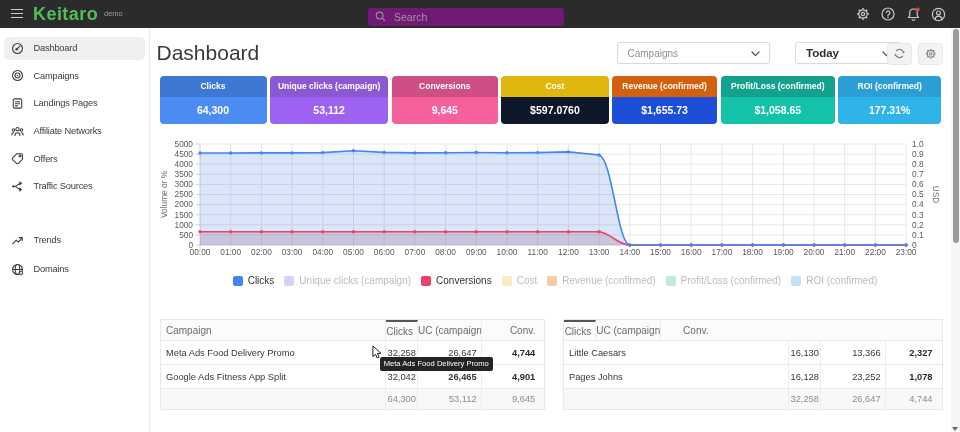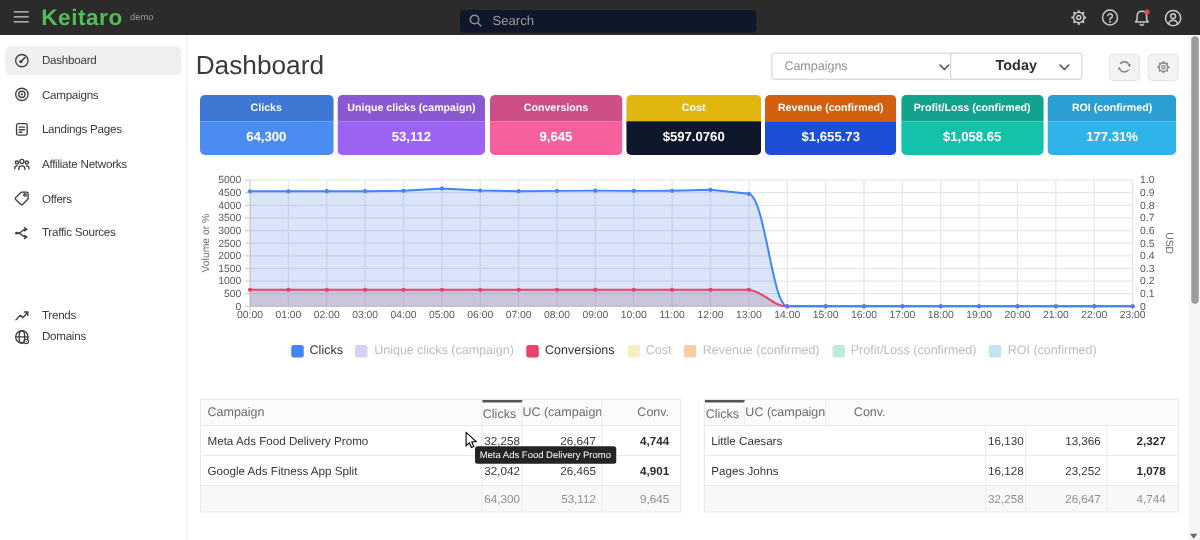--- a/index.html
+++ b/index.html
@@ -1,21 +1,21 @@
 <!DOCTYPE html>
 <html><head><meta charset="utf-8"><style>
 *{margin:0;padding:0;box-sizing:border-box;}
 html,body{width:960px;height:432px;overflow:hidden;background:#fff;font-family:"Liberation Sans",sans-serif;}
 #app{position:relative;width:960px;height:432px;background:#fff;}
 #topbar{position:absolute;left:0;top:0;width:960px;height:28px;background:#2b2b2b;}
 #burger{position:absolute;left:11px;top:8.6px;width:12px;}
 #burger i{display:block;height:1.6px;background:#cecece;margin-bottom:2.4px;}
 #logo{position:absolute;left:33px;top:3.5px;font-size:18px;font-weight:bold;color:#53bd56;letter-spacing:0.45px;}
 #demo{position:absolute;left:104px;top:9px;font-size:7.5px;color:#9a9a9a;}
-#search{position:absolute;left:368px;top:7.5px;width:237px;height:18.5px;background:#0f172a;border-radius:3px;display:flex;align-items:center;padding-left:7px;gap:8px;}
+#search{position:absolute;left:368px;top:7.5px;width:196px;height:18.5px;background:#701a75;border-radius:3px;display:flex;align-items:center;padding-left:7px;gap:8px;}
 #search span{color:#9a9a9a;font-size:10.5px;}
 .hicon{position:absolute;top:6.5px;}
 #sidebar{position:absolute;left:0;top:28px;width:150px;height:404px;background:#fff;border-right:1px solid #ededed;}
 .mi{position:absolute;left:4px;width:141px;height:22.5px;border-radius:5px;display:flex;align-items:center;}
 .mi.active{background:#efefef;}
 .micon{margin-left:6.5px;width:13px;height:13px;}
 .mtext{margin-left:10px;font-size:9.3px;letter-spacing:-0.2px;color:#3c3c3c;}
 .mchev{position:absolute;right:9px;}
 #title{position:absolute;left:156.5px;top:40.5px;font-size:21px;color:#3a3a3a;}
 .sel{position:absolute;top:42px;height:22px;background:#fff;border:1px solid #d9d9d9;border-radius:3px;display:flex;align-items:center;padding:0 10px;font-size:10px;}
@@ -144,21 +144,21 @@
         </svg>
         <span class="mtext">Traffic Sources</span>
       </div>
 <div class="mi" style="top:119.4px;">
         <svg class="micon" width="15" height="15" viewBox="0 0 15 15">
           <path d="M2,6.8 L6.8,2 L12,2 a1.2,1.2 0 0 1 1.2,1.2 L13.2,8.4 L8.4,13.2 a1.4,1.4 0 0 1 -2,0 L2,9 a1.5,1.5 0 0 1 0,-2.2 Z" stroke="#3f3f3f" fill="none" stroke-width="1.25" stroke-linecap="round" stroke-linejoin="round"></path>
           <circle cx="10.4" cy="4.6" r="1.1" stroke="#3f3f3f" fill="none" stroke-width="1.25" stroke-linecap="round" stroke-linejoin="round"></circle>
         </svg>
         <span class="mtext">Offers</span>
       </div>
-<div class="mi" style="top:213px;">
+<div class="mi" style="top:201px;">
         <svg class="micon" width="15" height="15" viewBox="0 0 15 15">
           <polyline points="2,11.4 6.1,7.1 8.4,9.4 12.9,4.4" stroke="#3f3f3f" fill="none" stroke-width="1.25" stroke-linecap="round" stroke-linejoin="round"></polyline>
           <polyline points="9.7,4.2 12.9,4.2 12.9,7.4" stroke="#3f3f3f" fill="none" stroke-width="1.25" stroke-linecap="round" stroke-linejoin="round"></polyline>
         </svg>
         <span class="mtext">Trends</span>
       </div>
 <div class="mi" style="top:229.8px;">
         <svg class="micon" width="15" height="15" viewBox="0 0 15 15">
           <circle cx="7.5" cy="7.5" r="5.7" stroke="#3f3f3f" fill="none" stroke-width="1.25" stroke-linecap="round" stroke-linejoin="round"></circle>
           <ellipse cx="7.5" cy="7.5" rx="2.6" ry="5.7" stroke="#3f3f3f" fill="none" stroke-width="1.25" stroke-linecap="round" stroke-linejoin="round"></ellipse>
@@ -170,21 +170,21 @@
       </div>
 </div>
 
 <div id="title">Dashboard</div>
 <div class="sel" style="left:616.5px;width:153px;">
       <span style="color:#8d9096;">Campaigns</span>
 <svg class="schev" width="9" height="6" viewBox="0 0 9 6">
         <polyline points="1,1 4.5,4.6 8,1" fill="none" stroke="#555" stroke-width="1.3" stroke-linecap="round" stroke-linejoin="round"></polyline>
       </svg>
     </div>
-<div class="sel" style="left:760px;width:106px;justify-content:center;">
+<div class="sel" style="left:795px;width:106px;">
       <span style="color:#2f2f2f;font-weight:bold;font-size:11.5px;">Today</span>
 <svg class="schev" width="9" height="6" viewBox="0 0 9 6">
         <polyline points="1,1 4.5,4.6 8,1" fill="none" stroke="#555" stroke-width="1.3" stroke-linecap="round" stroke-linejoin="round"></polyline>
       </svg>
     </div>
 <div class="btn" style="left:886.5px;width:25px;">
       <svg width="13" height="13" viewBox="0 0 13 13">
         <path d="M3.1,4.1 A4.3,4.3 0 0 1 9.9,4.1" fill="none" stroke="#7d7d7d" stroke-width="1.2"></path>
         <path d="M9.9,8.9 A4.3,4.3 0 0 1 3.1,8.9" fill="none" stroke="#7d7d7d" stroke-width="1.2"></path>
         <path d="M8.9,4.6 L11.6,4.0 L10.9,6.7 Z" fill="#7d7d7d"></path>
@@ -420,21 +420,21 @@
 </div>
 <div class="trow tdata">
 <div class="tc name" style="width:226px;">Meta Ads Food Delivery Promo</div>
 <div class="tc num clip" style="width:32.3px;">32,258</div>
 <div class="tc num" style="width:64.1px;">26,647</div>
 <div class="tc num last bold" style="width:62.9px;">4,744</div>
 </div>
 <div class="trow tdata">
 <div class="tc name" style="width:226px;">Google Ads Fitness App Split</div>
 <div class="tc num clip" style="width:32.3px;">32,042</div>
-<div class="tc num" style="width:64.1px;">26,465</div>
+<div class="tc num" style="width:64.1px;font-weight:bold;">26,465</div>
 <div class="tc num last bold" style="width:62.9px;">4,901</div>
 </div>
 <div class="trow tfoot">
 <div class="tc name" style="width:226px;"></div>
 <div class="tc num clip" style="width:32.3px;">64,300</div>
 <div class="tc num" style="width:64.1px;">53,112</div>
 <div class="tc num last" style="width:62.9px;">9,645</div>
 </div>
     </div>
 <div class="tbl" style="left:563px;width:379.5px;">

